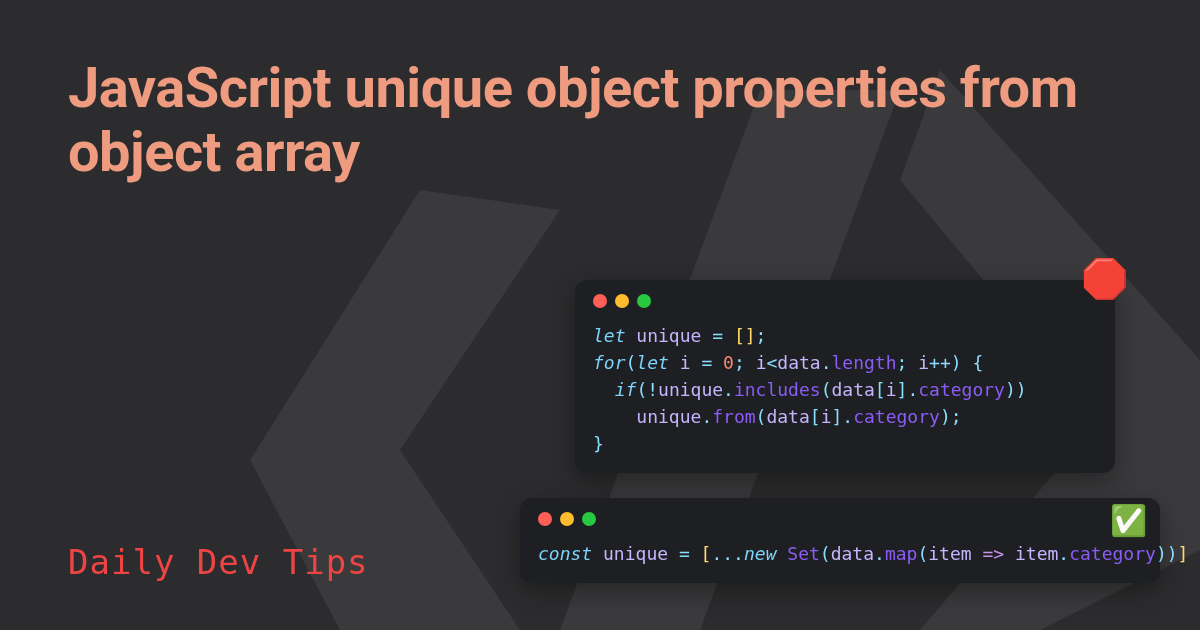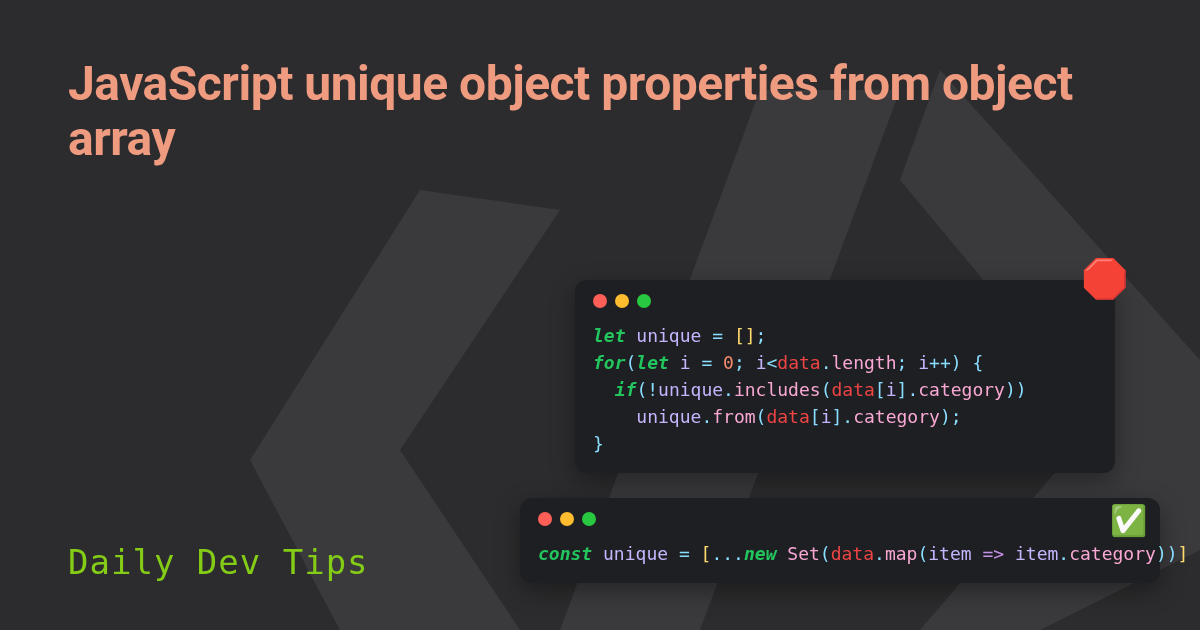--- a/index.html
+++ b/index.html
@@ -13,34 +13,34 @@
     position: absolute;
     inset: 0;
     overflow: hidden;
     z-index: 0;
   }
   .title {
     position: absolute;
     top: 56px;
     left: 68px;
     right: 60px;
-    font-size: 48px;
+    font-size: 56px;
     font-weight: 700;
     line-height: 1.15;
     color: #ef9b80;
     z-index: 2;
     letter-spacing: -0.5px;
   }
   .brand {
     position: absolute;
     left: 68px;
     bottom: 48px;
     font-family: ui-monospace, "SF Mono", Menlo, Consolas, monospace;
     font-size: 34px;
-    color: #84cc16;
+    color: #ef4444;
     z-index: 2;
     letter-spacing: 1px;
   }
   .code-card {
     position: absolute;
     background: #1e1f22;
     border-radius: 12px;
     box-shadow: 0 8px 24px rgba(0,0,0,0.35);
     z-index: 3;
     padding: 14px 18px 16px 18px;
@@ -82,26 +82,26 @@
     font-size: 30px;
   }
   pre.code {
     font-family: ui-monospace, "SF Mono", Menlo, Consolas, monospace;
     font-size: 18px;
     line-height: 1.5;
     color: #c9d1d9;
     white-space: pre;
   }
   
-  .kw  { color: #22c55e; font-style: italic; font-weight: bold; } 
+  .kw  { color: #7dd3fc; font-style: italic; } 
   .var { color: #c4b5fd; }
   .op  { color: #89ddff; } 
   .num { color: #f78c6c; }
-  .prop{ color: #f9a8d4; } 
-  .obj { color: #ef4444; }
+  .prop{ color: #8b5cf6; } 
+  .obj { color: #c4b5fd; }
   .par { color: #ffd86e; } 
   .arrow{ color: #c792ea; font-style: italic; }
 </style>
 </head>
 <body>
 
 <div class="bg-shapes">
   <svg width="1200" height="630" viewBox="0 0 1200 630">
     <g fill="#3a3a3c">
 

